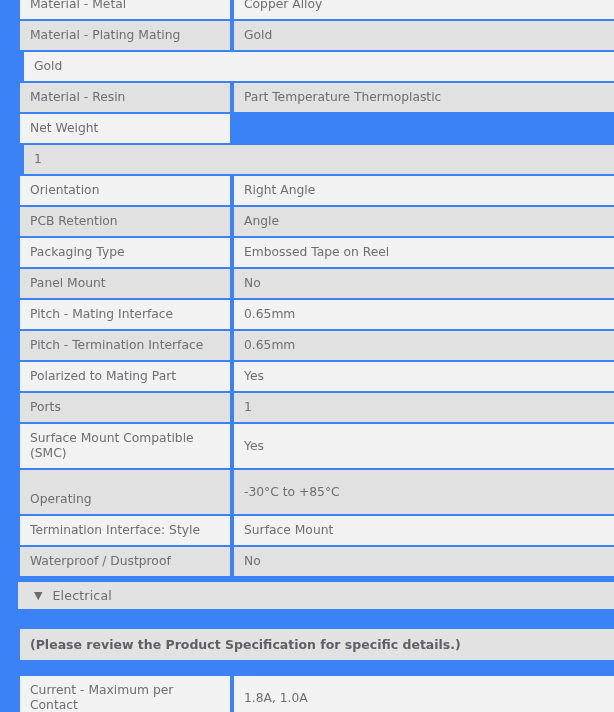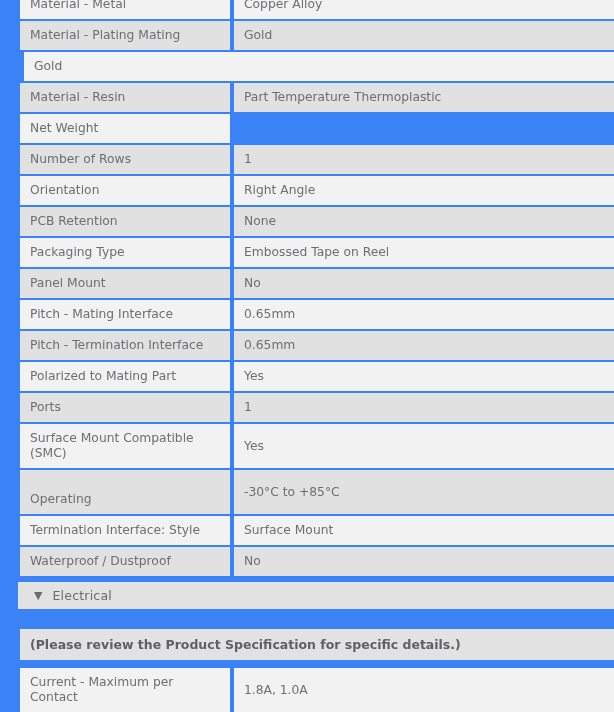--- a/index.html
+++ b/index.html
@@ -91,21 +91,21 @@
   
   .note-row {
     margin-left: 20px;
     width: 594px;
     background: #e2e2e2;
     font-size: 12.5px;
     font-weight: bold;
     color: #5f5f65;
     padding: 8px 10px;
     box-sizing: border-box;
-    margin-bottom: 8px;
+    margin-bottom: 16px;
   }
 </style>
 </head>
 <body>
 
 <div class="page">
 
   <div class="spec-table" id="spec-table-physical" style="margin-top: -10px;">
       <div class="spec-row odd short">
         <div class="cell cell-label">Material - Metal</div>
@@ -119,30 +119,29 @@
         <div class="cell cell-value">Gold</div>
       </div>
       <div class="spec-row even short">
         <div class="cell cell-label">Material - Resin</div>
         <div class="cell cell-value">Part Temperature Thermoplastic</div>
       </div>
       <div class="spec-row odd short">
         <div class="cell cell-label">Net Weight</div>
       </div>
       <div class="spec-row even short">
-        <div class="cell cell-label">Number of Rows</div>
         <div class="cell cell-value">1</div>
       </div>
       <div class="spec-row odd short">
         <div class="cell cell-label">Orientation</div>
         <div class="cell cell-value">Right Angle</div>
       </div>
       <div class="spec-row even short">
         <div class="cell cell-label">PCB Retention</div>
-        <div class="cell cell-value">None</div>
+        <div class="cell cell-value">Angle</div>
       </div>
       <div class="spec-row odd short">
         <div class="cell cell-label">Packaging Type</div>
         <div class="cell cell-value">Embossed Tape on Reel</div>
       </div>
       <div class="spec-row even short">
         <div class="cell cell-label">Panel Mount</div>
         <div class="cell cell-value">No</div>
       </div>
       <div class="spec-row odd short">

